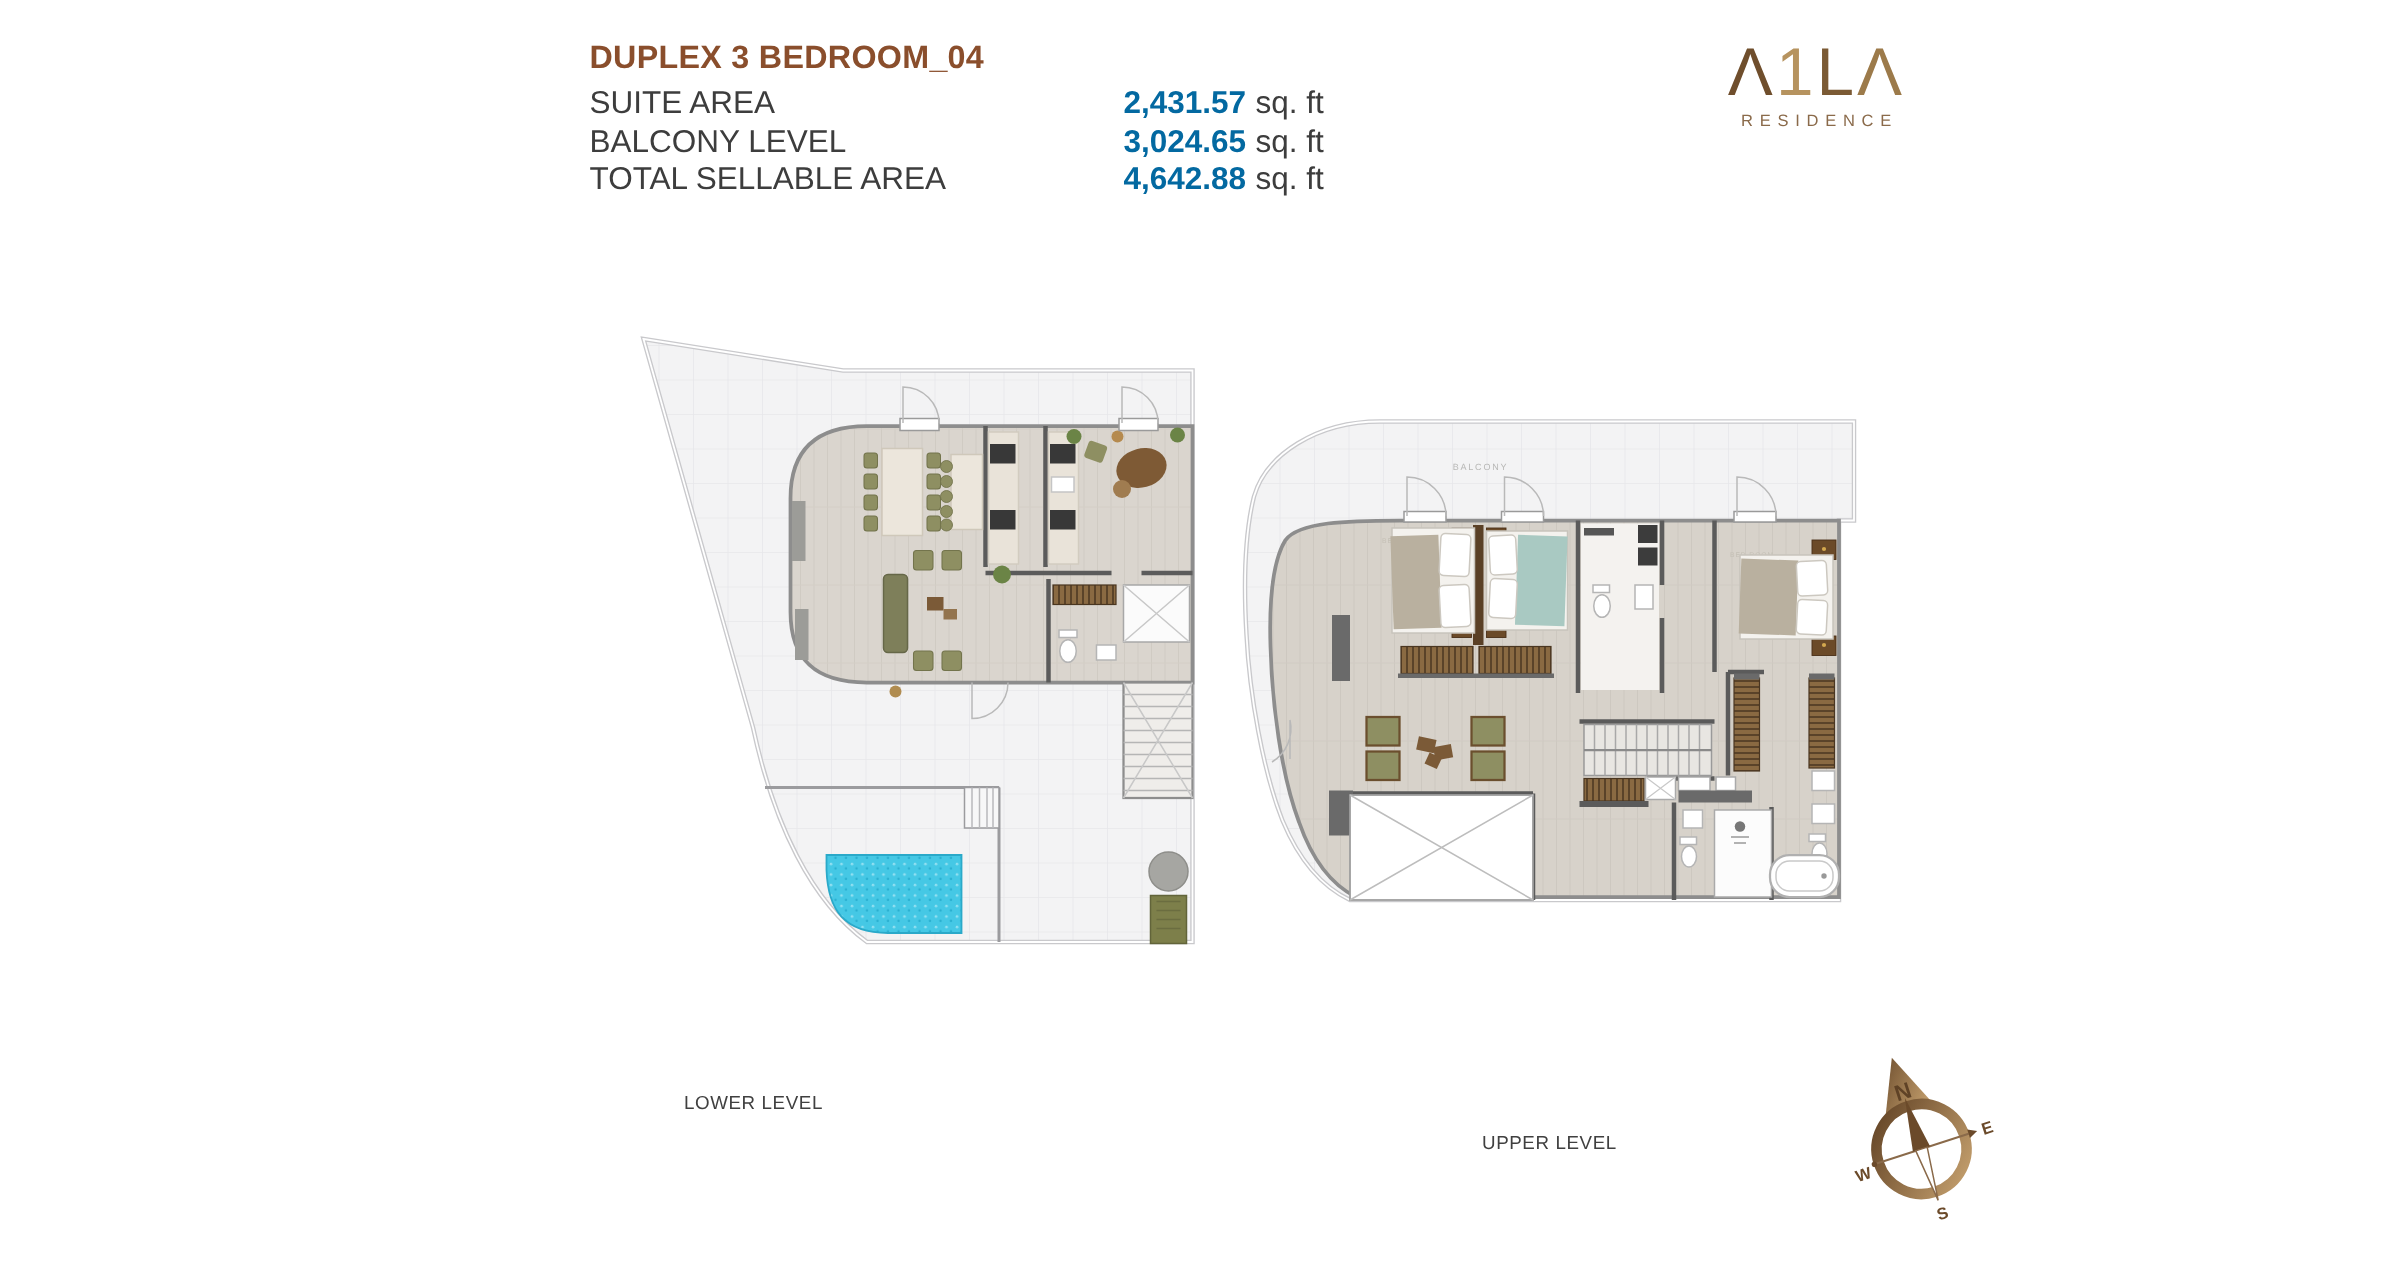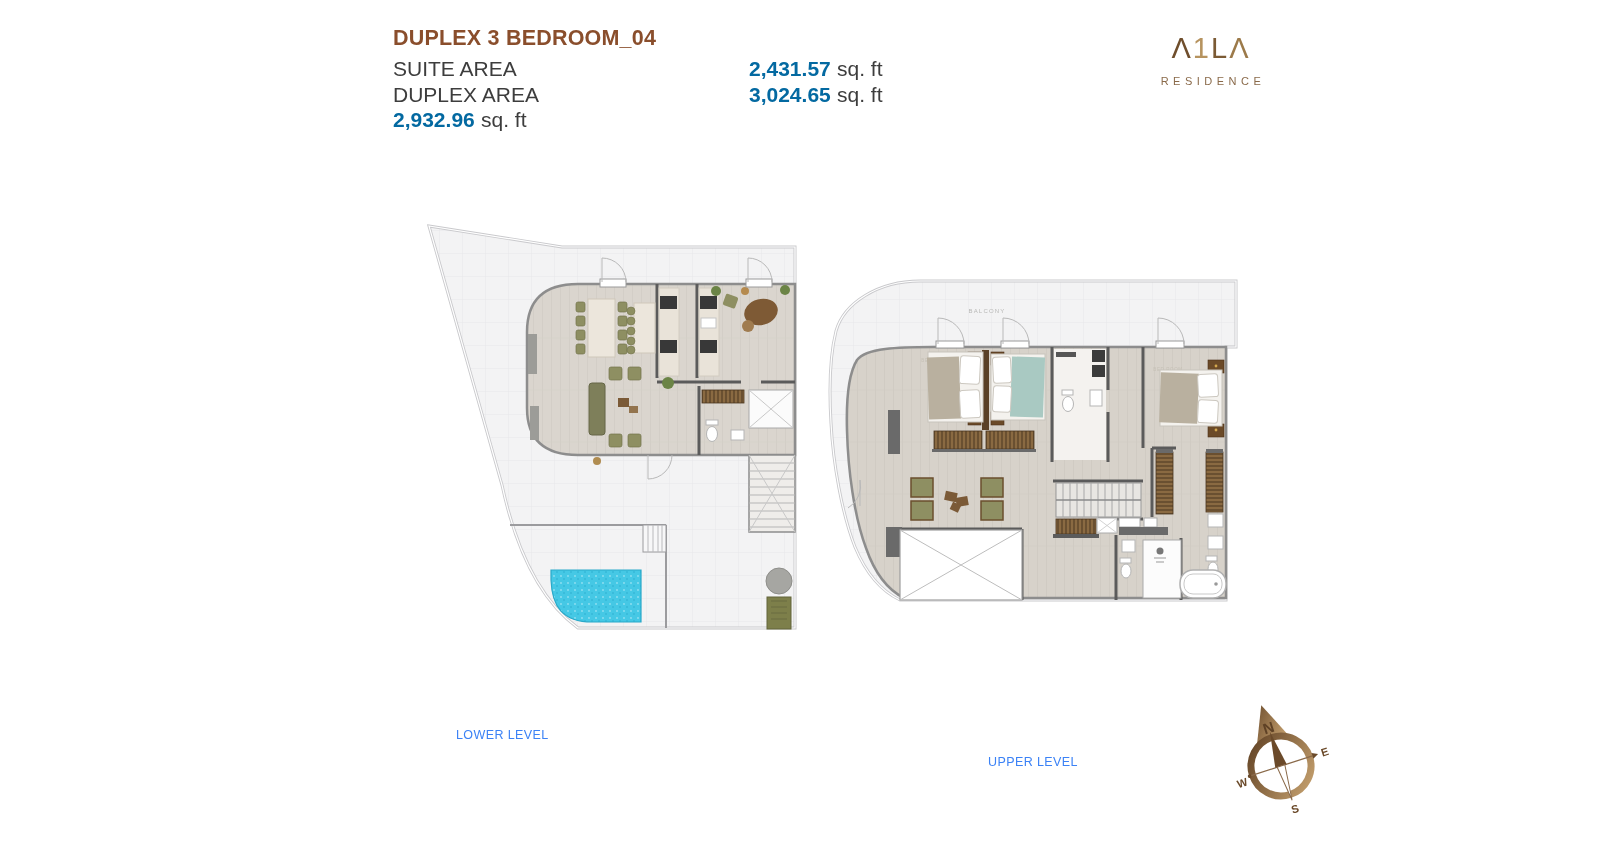--- a/index.html
+++ b/index.html
@@ -11,27 +11,27 @@
   .hdr h1{margin:0;font-size:21.5px;font-weight:bold;color:#8a4e2c;letter-spacing:.2px;}
   .hdr .floor{font-size:17.5px;color:#3d3d3d;margin-top:8px;}
   .area-rows{margin-top:5px;}
   .arow{display:flex;align-items:flex-start;font-size:21px;color:#3d3d3d;line-height:25.5px;}
   .arow .lbl{width:356px;}
   .arow .val{width:78px;text-align:right;font-weight:bold;color:#0369a1;}
   .arow .unit{margin-left:10px;}
 
   
   .logo{position:absolute;left:1086px;top:24px;width:154px;text-align:center;}
-  .brand{font-size:29px;line-height:48px;font-weight:400;letter-spacing:2px;white-space:nowrap;}
+  .brand{font-size:45px;line-height:48px;font-weight:400;letter-spacing:2px;white-space:nowrap;}
   .brand .g1{color:#6f4e2c;} .brand .g2{color:#b6935f;}
   .brand .g3{color:#7b5a34;} .brand .g4{color:#9c7a4a;}
   .logo .sub{font-size:11px;letter-spacing:4.5px;color:#8a6a4a;margin-top:3px;padding-left:4px;}
 
   
-  .caption{position:absolute;font-size:12.5px;color:#3b82f6;letter-spacing:.4px;}
+  .caption{position:absolute;font-size:12.5px;color:#404040;letter-spacing:.4px;}
   .cap-lower{left:408px;top:728px;}
   .cap-upper{left:940px;top:755px;}
 
   svg{position:absolute;display:block;}
   .svg-lower{left:365px;top:218px;}
   .svg-upper{left:770px;top:255px;}
   .svg-compass{left:1150px;top:688px;}
 </style>
 </head>
 <body>
@@ -40,26 +40,27 @@
 
   <div class="hdr">
     <h1>DUPLEX 3 BEDROOM_04</h1>
     <div class="area-rows">
       <div class="arow">
         <span class="lbl">SUITE AREA</span>
         <span class="val">2,431.57</span>
         <span class="unit">sq. ft</span>
       </div>
       <div class="arow">
-        <span class="lbl">DUPLEX AREA</span>
+        <span class="lbl">BALCONY LEVEL</span>
         <span class="val">3,024.65</span>
         <span class="unit">sq. ft</span>
       </div>
       <div class="arow">
-        <span class="val">2,932.96</span>
+        <span class="lbl">TOTAL SELLABLE AREA</span>
+        <span class="val">4,642.88</span>
         <span class="unit">sq. ft</span>
       </div>
     </div>
   </div>
 
   <div class="logo">
     <div class="brand"><span class="g1">Λ</span><span class="g2">1</span><span class="g3">L</span><span class="g4">Λ</span></div>
     <div class="sub">RESIDENCE</div>
   </div>
 

